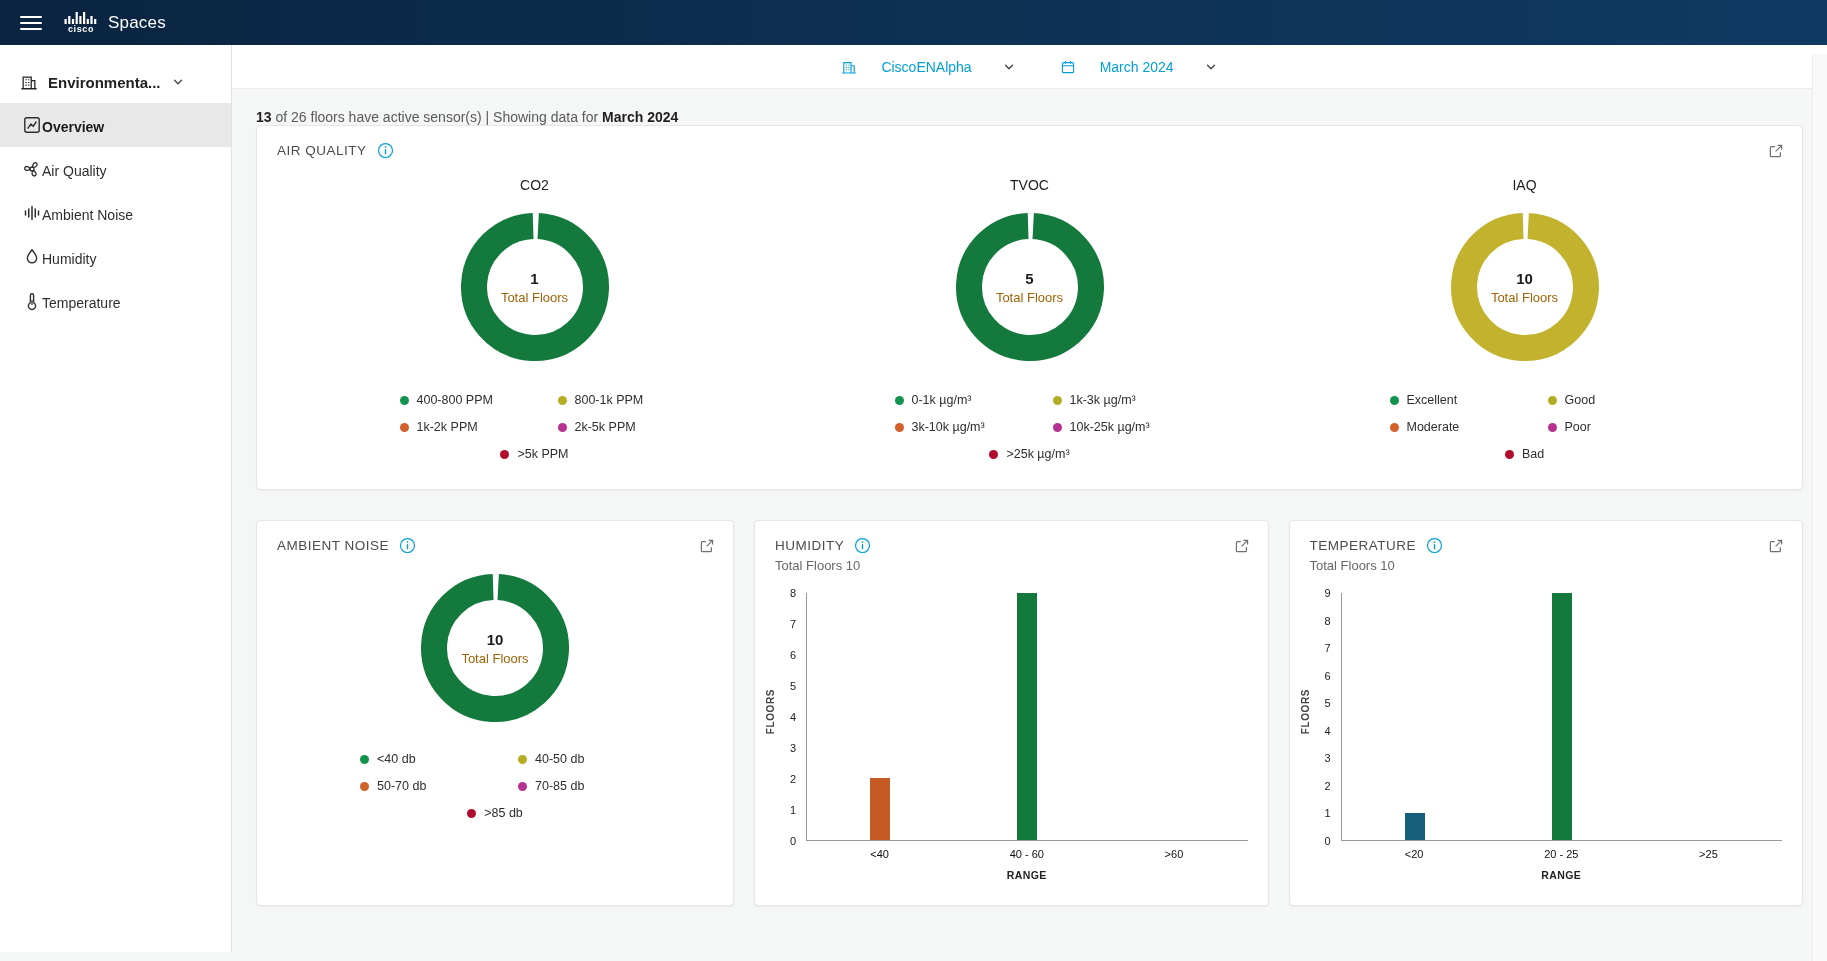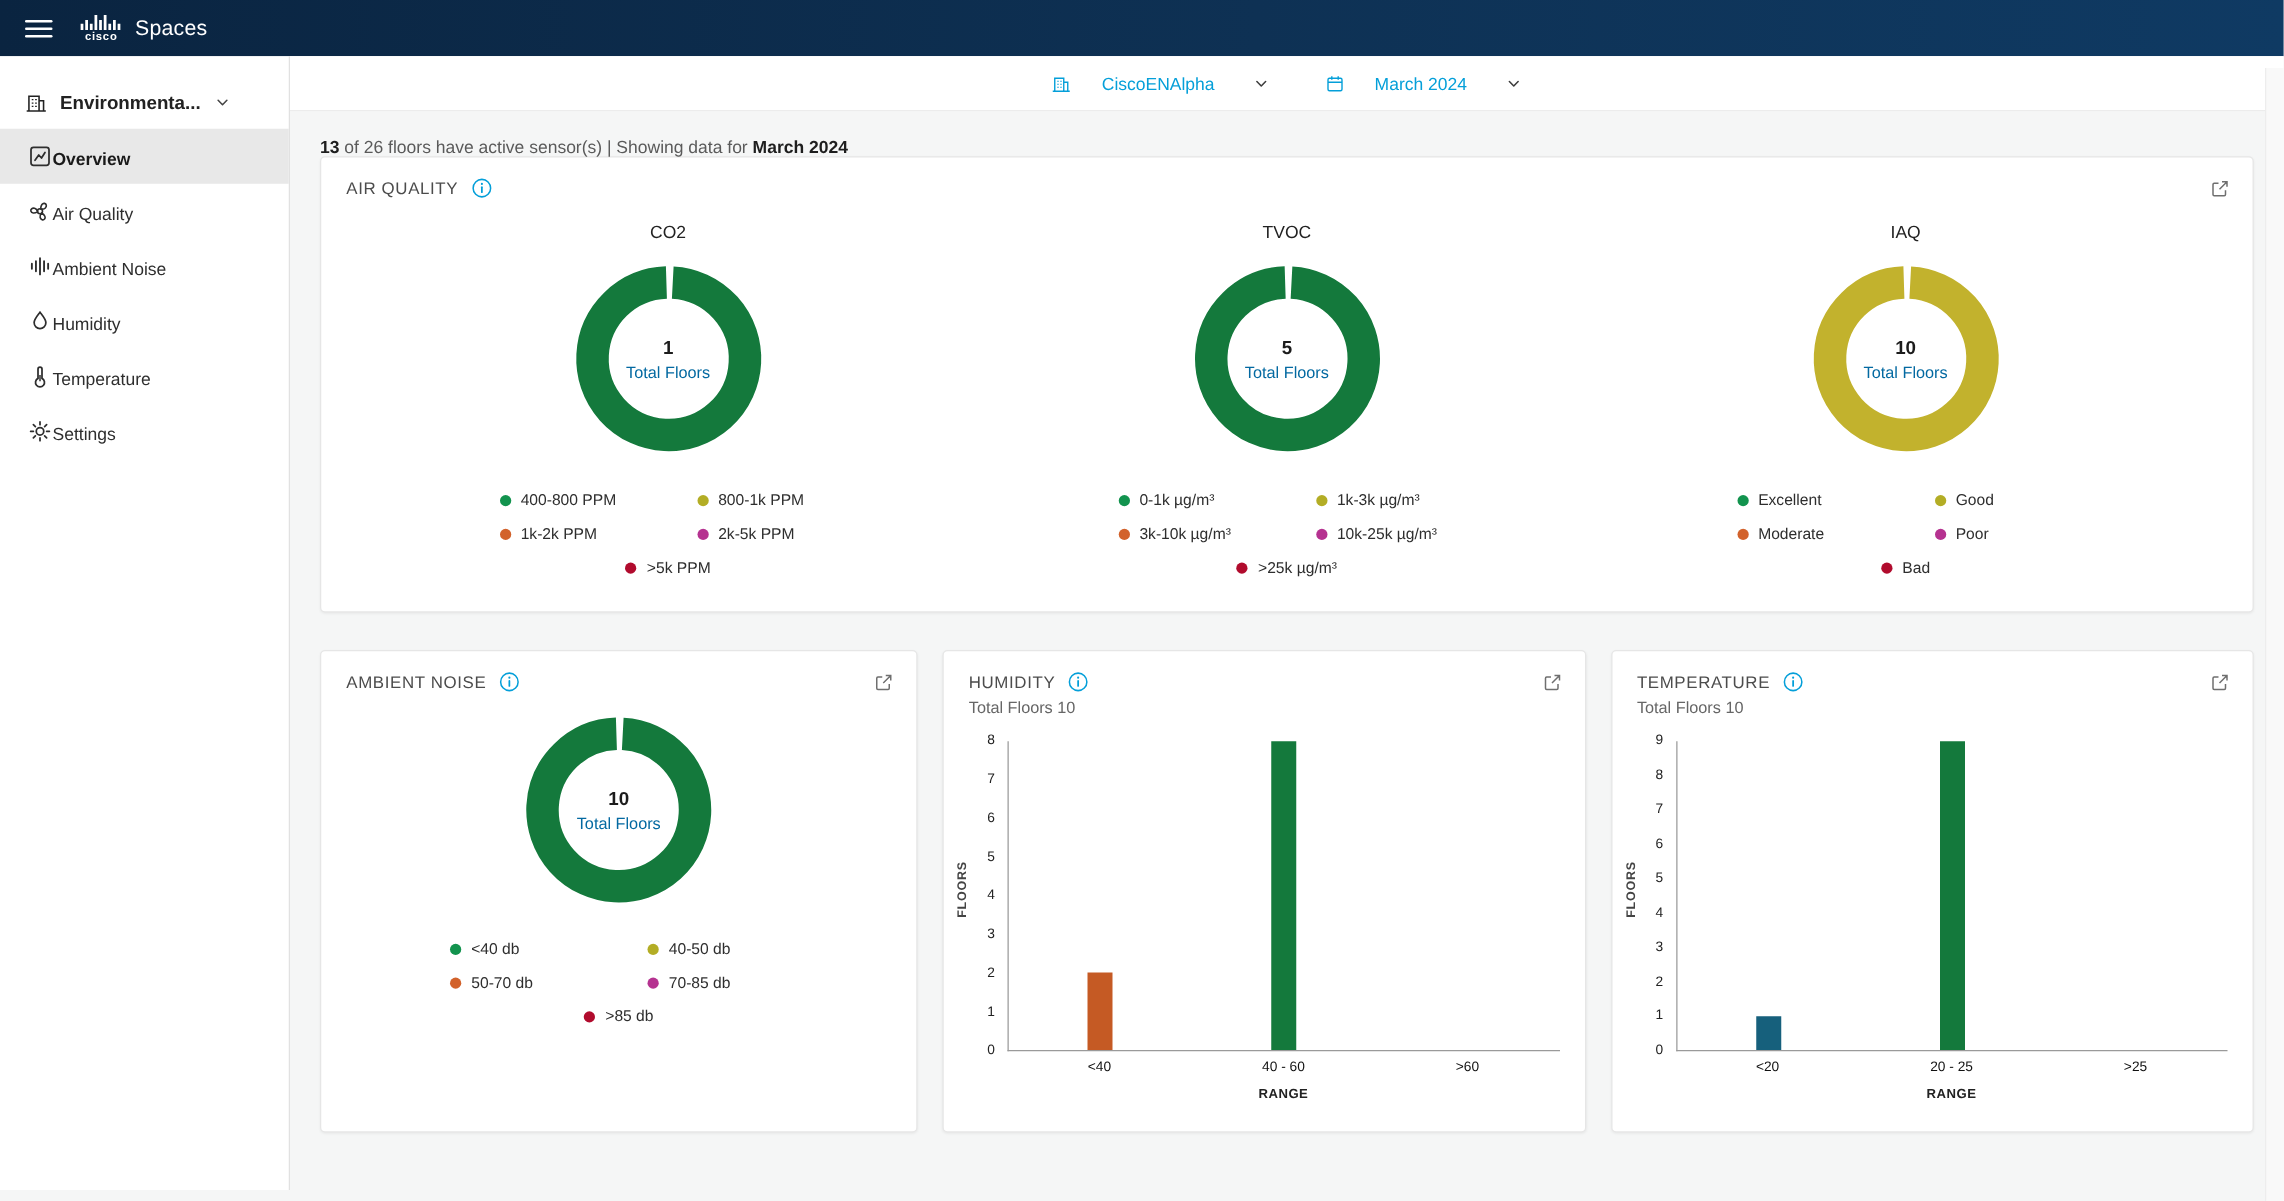--- a/index.html
+++ b/index.html
@@ -56,21 +56,21 @@
   .card-subtitle{padding:4px 0 0 20px; font-size:13px; color:#666;}
 
   
   .donut-row{display:flex; padding:8px 30px 28px;}
   .donut-block{flex:1; display:flex; flex-direction:column; align-items:center;}
   .donut-name{font-size:14px; color:#222; margin:10px 0 14px;}
   .donut{position:relative; width:160px; height:160px;}
   .donut-center{position:absolute; inset:0; display:flex; flex-direction:column;
                 align-items:center; justify-content:center;}
   .donut-total{font-size:15px; font-weight:700; color:#1c1c1c;}
-  .donut-total-label{font-size:13px; color:#0369a1; margin-top:3px;}
+  .donut-total-label{font-size:13px; color:#a16207; margin-top:3px;}
   .legend{margin-top:26px; display:grid; grid-template-columns:minmax(112px,auto) minmax(112px,auto);
           gap:13px 46px; justify-content:center;}
   .legend-item{display:flex; align-items:center; gap:8px; font-size:12.5px; color:#2e2e2e;}
   .legend-item:nth-child(5){grid-column:1/3; justify-self:center;}
   .dot{width:9px; height:9px; border-radius:50%; flex:0 0 auto;}
 
   
   .row2{display:flex; gap:20px; margin-top:30px;}
   .row2 .card{height:386px; overflow:hidden;}
   .card-noise{flex:0 0 478px; display:flex; flex-direction:column;}
@@ -171,27 +171,20 @@
         </svg>
         <span>Humidity</span>
       </div>
       <div class="nav-item">
         <svg width="20" height="20" viewBox="0 0 20 20" fill="none" stroke="currentColor" stroke-width="1.4">
           <path d="M8.4 11.7V4.3a1.6 1.6 0 013.2 0v7.4a3.6 3.6 0 11-3.2 0z"></path>
           <path d="M10 9v5" stroke-width="1.2"></path>
         </svg>
         <span>Temperature</span>
       </div>
-      <div class="nav-item">
-        <svg width="20" height="20" viewBox="0 0 20 20" fill="none" stroke="currentColor" stroke-width="1.4" stroke-linecap="round">
-          <circle cx="10" cy="10" r="3"></circle>
-          <path d="M10 2.5v2.2M10 15.3v2.2M2.5 10h2.2M15.3 10h2.2M4.7 4.7l1.6 1.6M13.7 13.7l1.6 1.6M15.3 4.7l-1.6 1.6M6.3 13.7l-1.6 1.6"></path>
-        </svg>
-        <span>Settings</span>
-      </div>
     </nav>
   </aside>
 
   <main class="main">
 
     <div class="topbar">
       <div class="selector">
         <svg width="16" height="16" viewBox="0 0 20 20" fill="none" stroke="currentColor" stroke-width="1.4">
           <path d="M3.5 17.5V4.5h9v13M12.5 8.5h4v9M1.5 17.5h17"></path>
           <path d="M6 7.5h1.5M9 7.5h1.5M6 10.5h1.5M9 10.5h1.5M6 13.5h1.5M9 13.5h1.5" stroke-width="1.2"></path>

